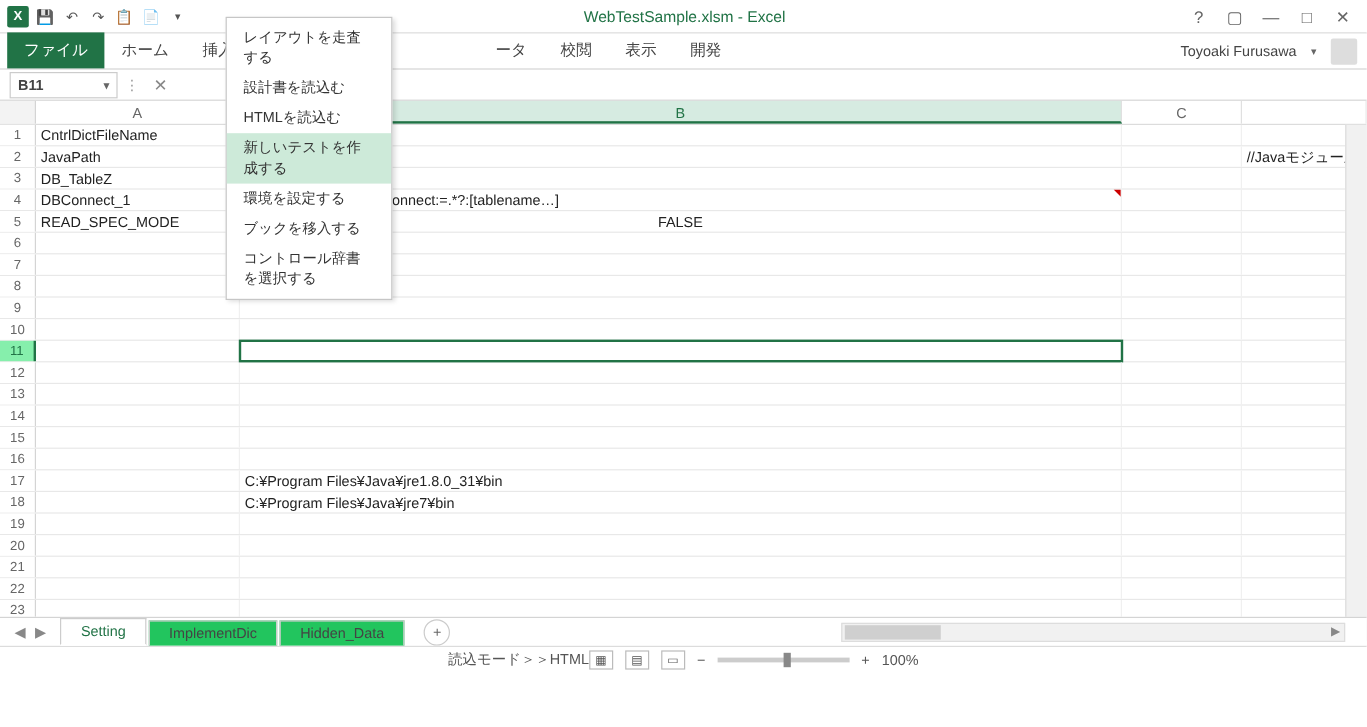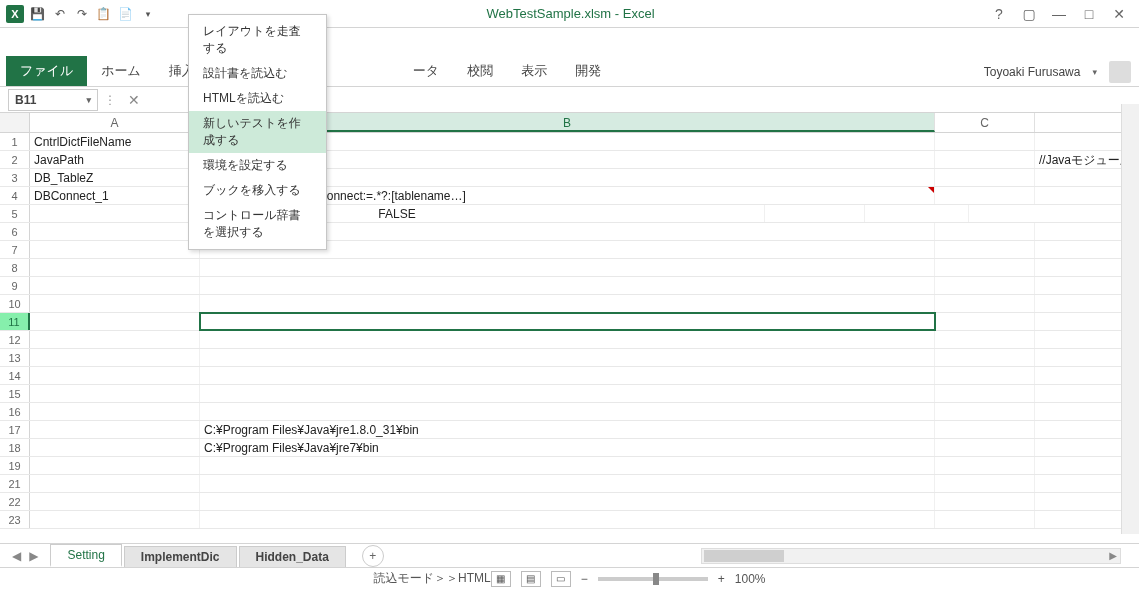--- a/index.html
+++ b/index.html
@@ -8,21 +8,21 @@
 
 .titlebar { height:28px; background:#fff; display:flex; align-items:center; border-bottom:1px solid #d4d4d4; }
 .qat { display:flex; align-items:center; gap:6px; padding:0 6px; }
 .qat .xl-logo { width:18px; height:18px; background:#217346; color:#fff; display:flex; align-items:center; justify-content:center; font-weight:bold; font-size:11px; border-radius:2px;}
 .qat .icon { width:16px; height:16px; display:flex; align-items:center; justify-content:center; color:#555; }
 .title-center { flex:1; text-align:center; color:#217346; font-size:13px; }
 .win-controls { display:flex; align-items:center; gap:10px; padding:0 10px; color:#666; }
 .win-controls span { width:20px; text-align:center; font-size:14px; }
 
 
-.ribbon-tabs { height:30px; background:#fff; display:flex; align-items:flex-end; border-bottom:1px solid #d4d4d4; padding-left:6px; position:relative;margin-top:29px;}
+.ribbon-tabs { height:30px; background:#fff; display:flex; align-items:flex-end; border-bottom:1px solid #d4d4d4; padding-left:6px; position:relative;}
 .tab { padding:6px 14px; color:#444; cursor:default; font-size:13px; }
 .tab.file { background:#217346; color:#fff; }
 .user-area { position:absolute; right:8px; top:4px; display:flex; align-items:center; gap:12px; color:#444; font-size:12px;}
 .user-area .avatar { width:22px; height:22px; background:#ddd; border-radius:2px; }
 .user-area .dd { font-size:9px; color:#666; }
 
 
 .formula-row { height:26px; border-bottom:1px solid #d4d4d4; display:flex; align-items:center; background:#fff; }
 .namebox { width:90px; height:22px; margin-left:8px; border:1px solid #ccc; display:flex; align-items:center; padding:0 6px; justify-content:space-between; background:#fff;font-weight:bold;}
 .namebox .dd { font-size:9px; color:#666; }
@@ -57,21 +57,21 @@
 .cellA { width:170px; }
 .cellB { width:735px; position:relative;}
 .cellC { width:100px; }
 .cellD { width:104px; }
 .red-tri::after { content:""; position:absolute; right:0; top:0; width:0; height:0; border-top:6px solid #c00; border-left:6px solid transparent;}
 
 
 .sheet-bar { height:24px; border-top:1px solid #d4d4d4; display:flex; align-items:center; background:#fff; position:relative;}
 .sheet-nav { display:flex; gap:8px; padding:0 12px; color:#888;}
 .sheet-tabs { display:flex; align-items:flex-end; }
-.sheet-tab { padding:3px 16px; border:1px solid #ccc; border-bottom:none; margin-right:2px; background:#e5e5e5; color:#444; font-size:12px;font-weight:bold;}
+.sheet-tab { padding:3px 16px; border:1px solid #ccc; border-bottom:none; margin-right:2px; background:#22c55e; color:#444; font-size:12px;}
 .sheet-tab.active { background:#fff; color:#217346; border-bottom:2px solid #fff; font-weight:500;}
 .sheet-add { width:22px; height:22px; border:1px solid #ccc; border-radius:11px; display:flex; align-items:center; justify-content:center; margin-left:14px; color:#666;}
 .hscroll { position:absolute; right:18px; top:4px; width:420px; height:16px; background:#f1f1f1; border:1px solid #ddd;}
 .hscroll .thumb { position:absolute; left:2px; top:1px; width:80px; height:12px; background:#cfcfcf;}
 .hscroll .arrow { position:absolute; top:0; width:16px; height:14px; text-align:center; color:#888; font-size:10px; line-height:14px;}
 .hscroll .arrow.l { left:-1px;}
 .hscroll .arrow.r { right:-1px;}
 .vscroll-strip { position:absolute; right:0; top:104px; width:18px; height:430px; background:#f1f1f1; border-left:1px solid #ddd;}
 
 
@@ -173,20 +173,21 @@
       </div>
       <div class="row">
         <div class="row-h">4</div>
         <div class="cell cellA">DBConnect_1</div>
         <div class="cell cellB red-tri">//uid:=¥w+,pwd:=¥w+,connect:=.*?:[tablename…]</div>
         <div class="cell cellC"></div>
         <div class="cell cellD"></div>
       </div>
       <div class="row">
         <div class="row-h">5</div>
+        <div class="cell cellA">READ_SPEC_MODE</div>
         <div class="cell cellB center">FALSE</div>
         <div class="cell cellC"></div>
         <div class="cell cellD"></div>
       </div>
       <div class="row">
         <div class="row-h">6</div>
         <div class="cell cellA"></div>
         <div class="cell cellB"></div>
         <div class="cell cellC"></div>
         <div class="cell cellD"></div>
@@ -270,20 +271,27 @@
       </div>
       <div class="row">
         <div class="row-h">18</div>
         <div class="cell cellA"></div>
         <div class="cell cellB">C:¥Program Files¥Java¥jre7¥bin</div>
         <div class="cell cellC"></div>
         <div class="cell cellD"></div>
       </div>
       <div class="row">
         <div class="row-h">19</div>
+        <div class="cell cellA"></div>
+        <div class="cell cellB"></div>
+        <div class="cell cellC"></div>
+        <div class="cell cellD"></div>
+      </div>
+      <div class="row">
+        <div class="row-h">20</div>
         <div class="cell cellA"></div>
         <div class="cell cellB"></div>
         <div class="cell cellC"></div>
         <div class="cell cellD"></div>
       </div>
       <div class="row">
         <div class="row-h">21</div>
         <div class="cell cellA"></div>
         <div class="cell cellB"></div>
         <div class="cell cellC"></div>

